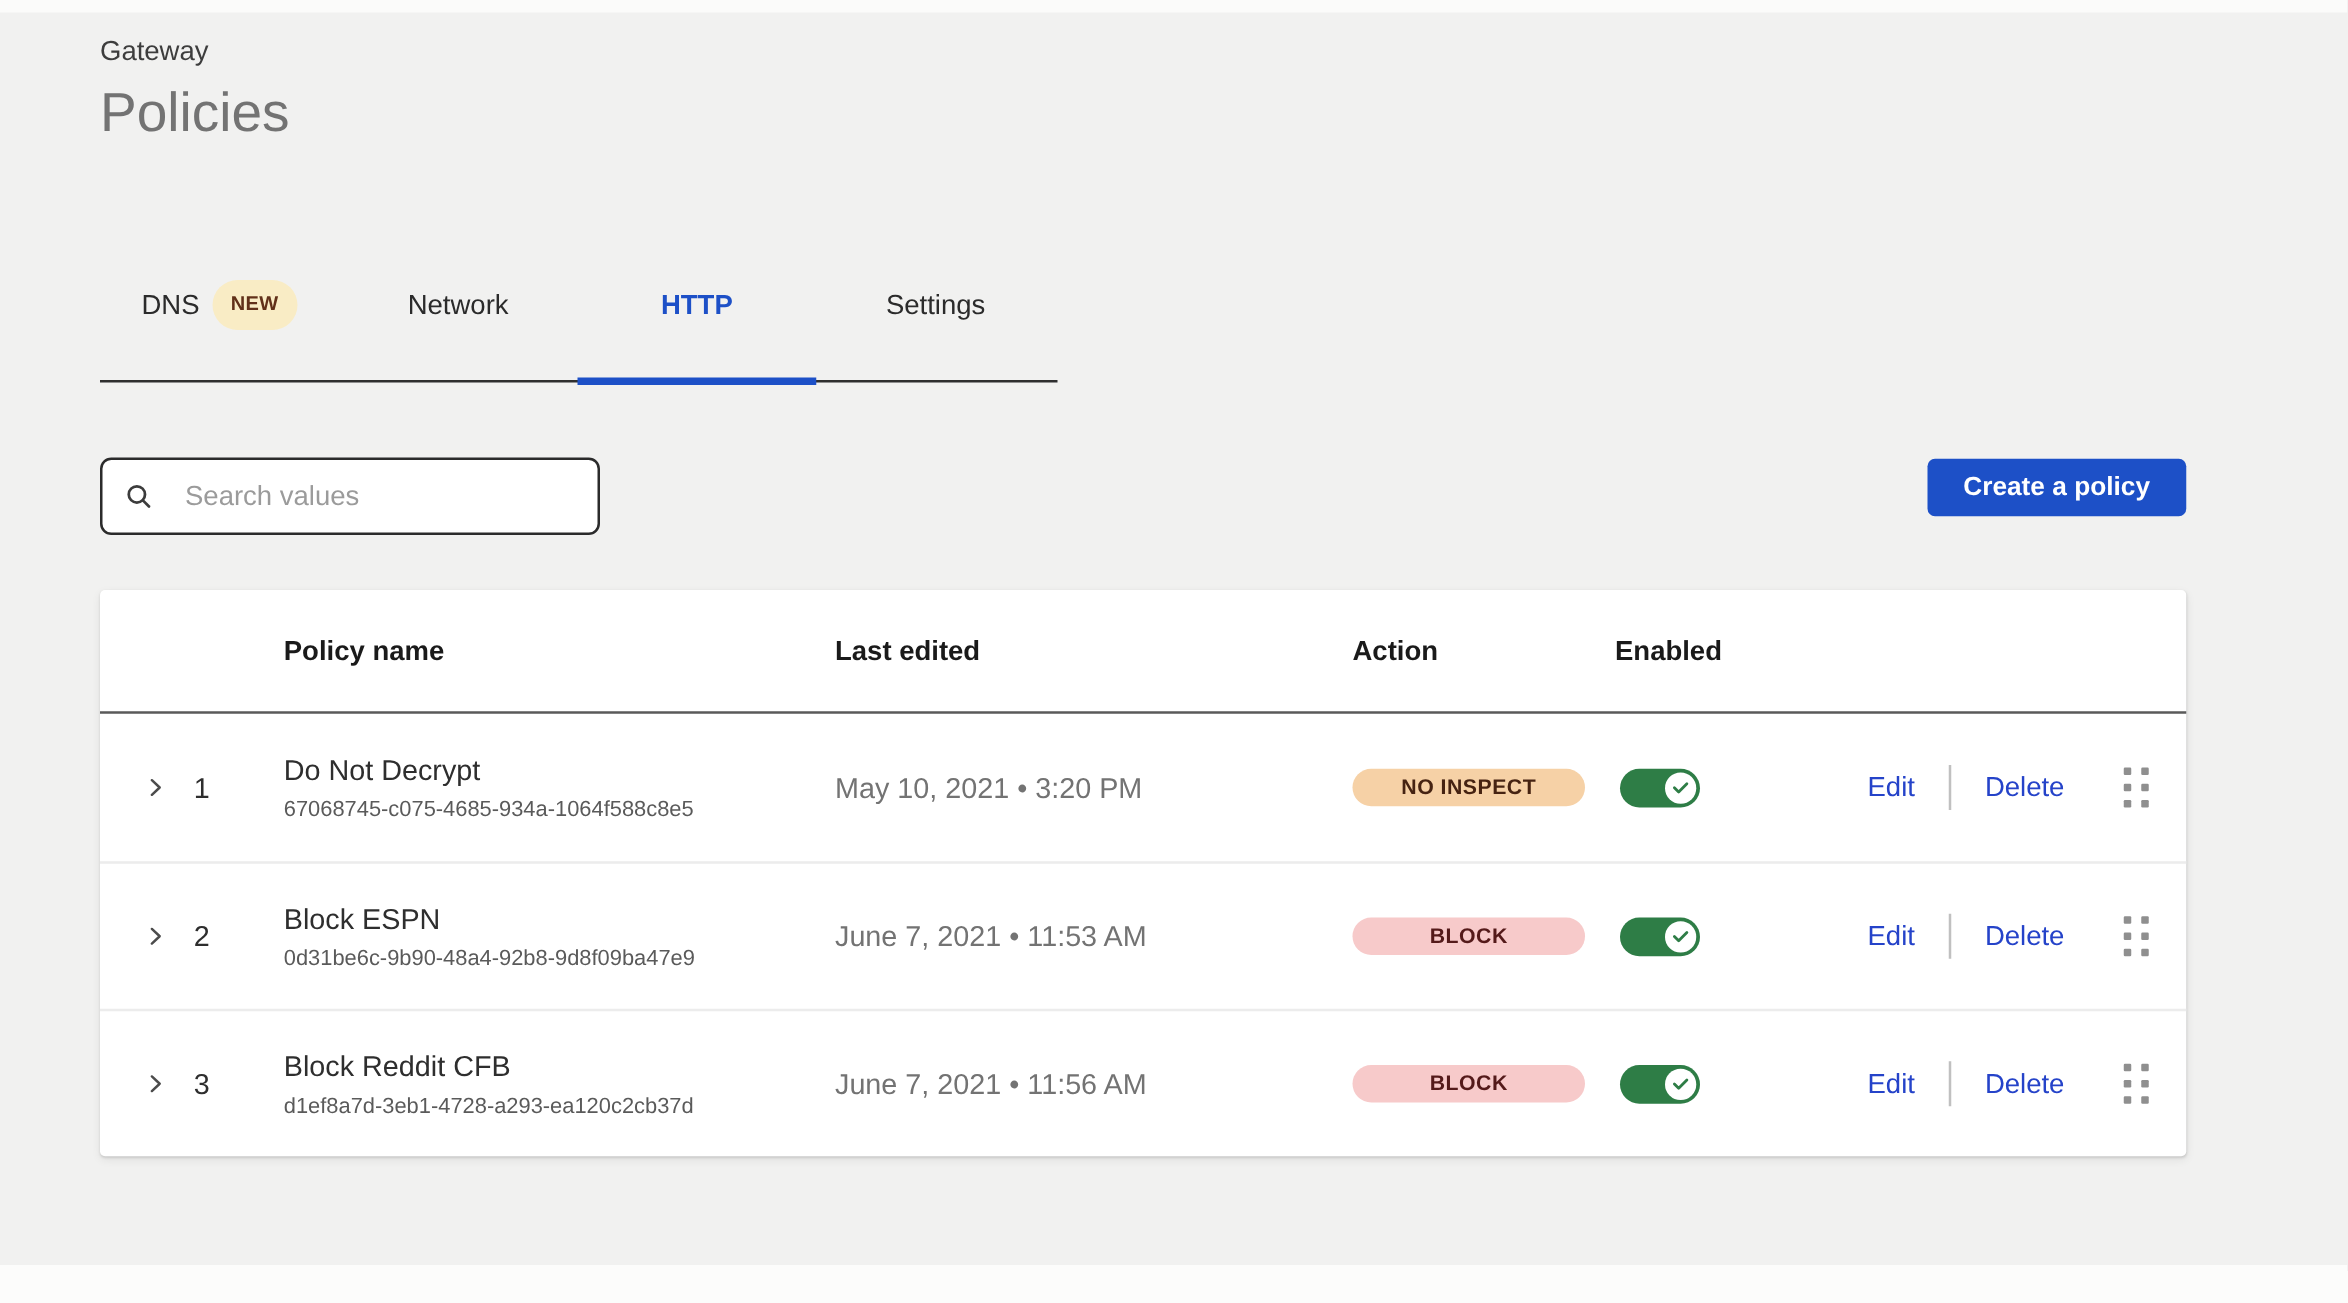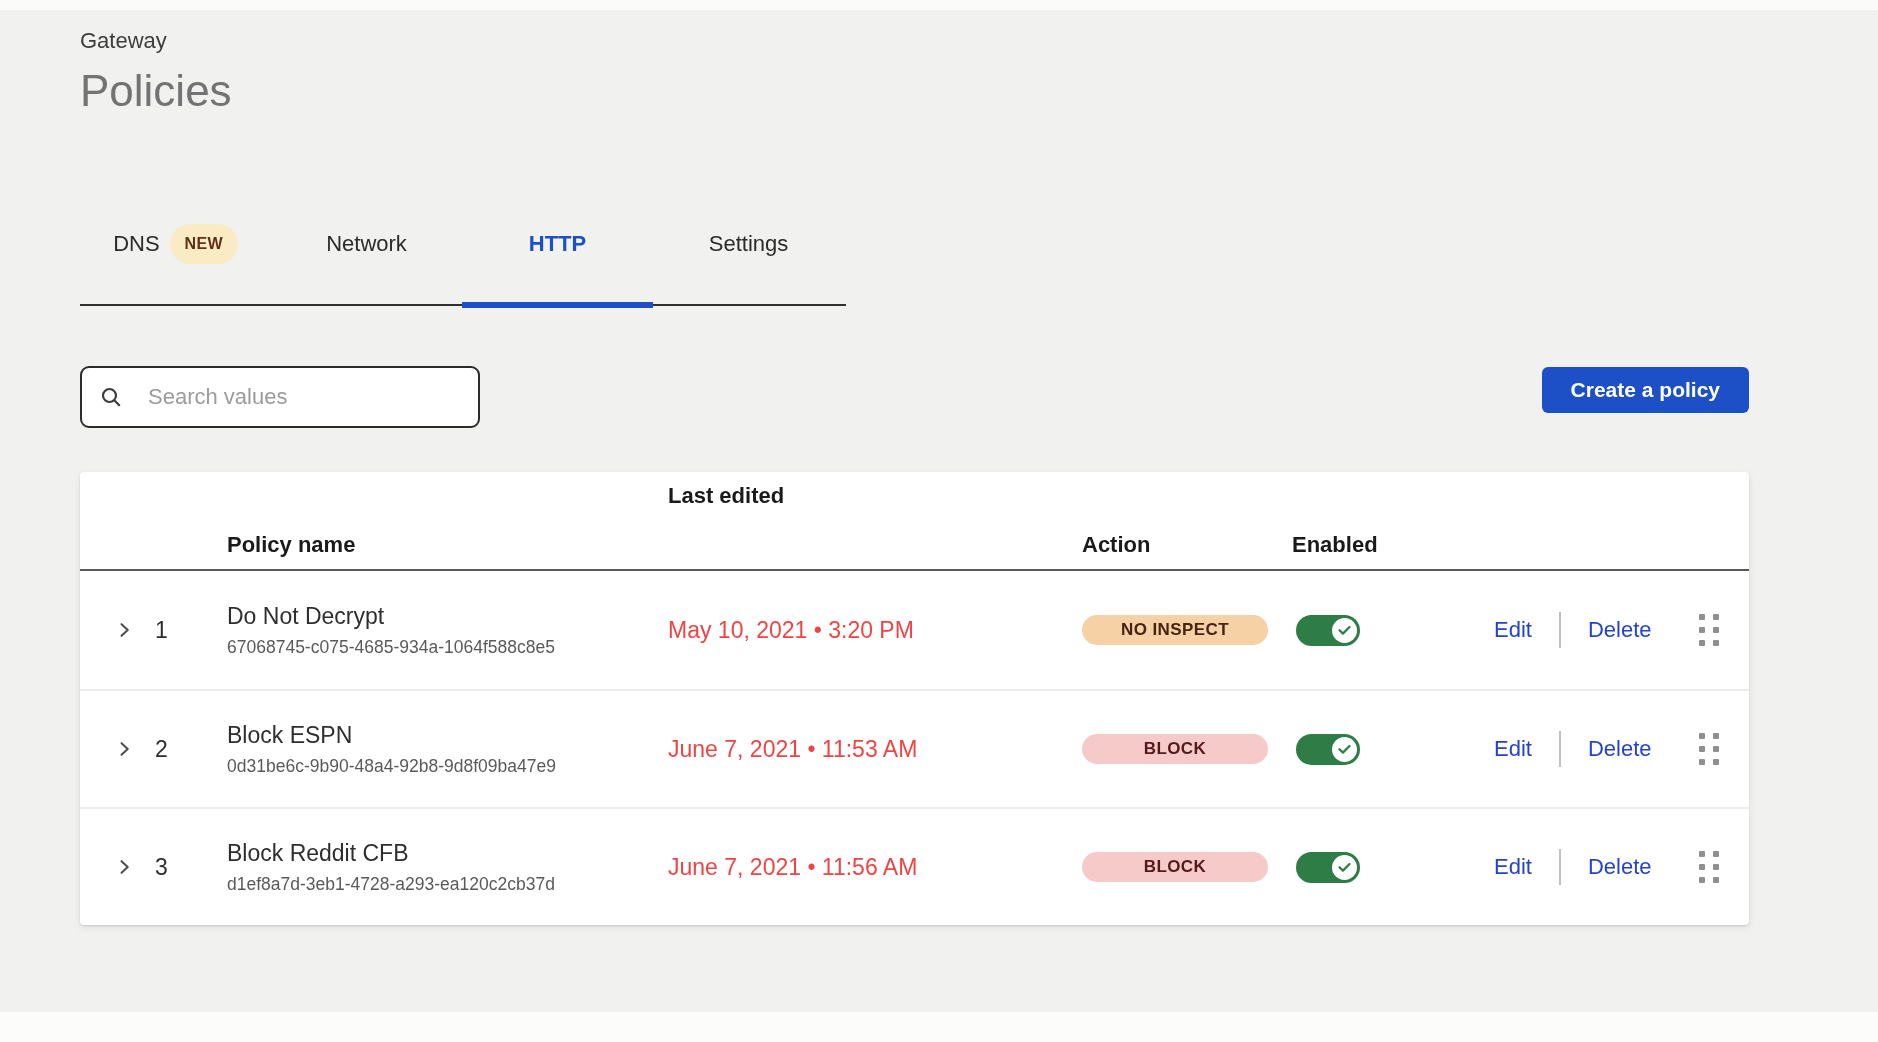--- a/index.html
+++ b/index.html
@@ -54,21 +54,21 @@
 
   .trow { height:118px; }
   .trow + .trow { border-top:2px solid #ececec; }
 
   .cell-expand { padding-left:34px; }
   .chevron-btn { background:none; border:none; padding:0; cursor:pointer; display:flex; align-items:center; }
   .cell-num { padding-left:15px; font-size:23px; color:#2e2e2e; }
   .cell-name { padding-left:42px; }
   .pname { font-size:23px; line-height:27px; color:#2e2e2e; }
   .puuid { margin-top:7px; font-size:17.5px; color:#5a5a5a; }
-  .cell-edited { padding-left:8px; font-size:23px; color:#ef4444; }
+  .cell-edited { padding-left:8px; font-size:23px; color:#737373; }
   .cell-action { padding-left:2px; }
   .badge { display:inline-flex; width:186px; height:30px; align-items:center; justify-content:center;
            border-radius:16px; font-size:17px; font-weight:bold; letter-spacing:.4px; }
   .badge--no-inspect { background:#f6d1a6; color:#462312; }
   .badge--block { background:#f7caca; color:#541a1a; }
   .cell-enabled { padding-left:6px; }
   .toggle { width:64px; height:31px; border-radius:17px; background:#b9b9b9; position:relative; cursor:pointer; }
   .toggle.on { background:#2e7d46; }
   .toggle .knob { position:absolute; top:3px; left:3px; width:25px; height:25px; border-radius:50%;
                   background:#ffffff; display:flex; align-items:center; justify-content:center; }
@@ -113,22 +113,22 @@
         <circle cx="10.5" cy="10.5" r="6.5"></circle>
         <line x1="15.3" y1="15.3" x2="20.2" y2="20.2"></line>
       </svg>
       <input type="text" placeholder="Search values" style="">
     </div>
     <button class="create-btn">Create a policy</button>
   </div>
 
   <div class="card">
     <div class="thead grid-cols">
+      <div class="th th-name">Policy name</div>
       <div class="th th-edited">Last edited</div>
-      <div class="th th-name">Policy name</div>
       <div class="th th-action">Action</div>
       <div class="th th-enabled">Enabled</div>
     </div>
     <div id="rows-container">
         <div class="trow grid-cols">
     <div class="cell-expand">
       <button class="chevron-btn">
         <svg width="20" height="20" viewBox="0 0 24 24" fill="none" stroke="#4c4c4c" stroke-width="2.4" stroke-linecap="round" stroke-linejoin="round">
           <polyline points="9 5 16.5 12 9 19"></polyline>
         </svg>

